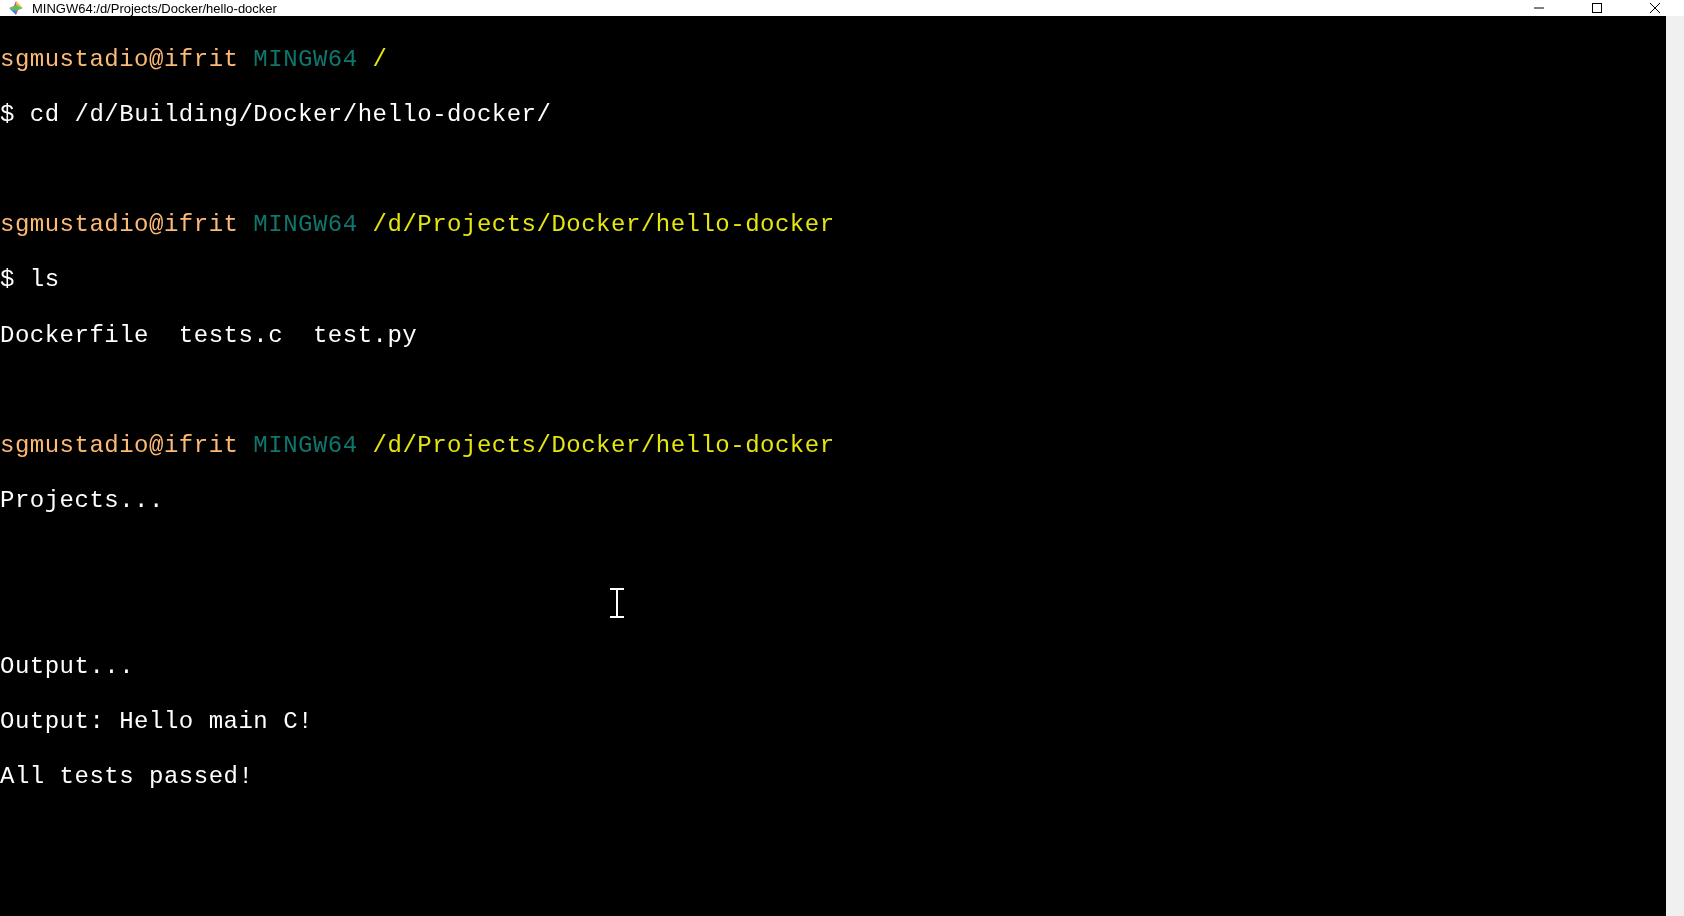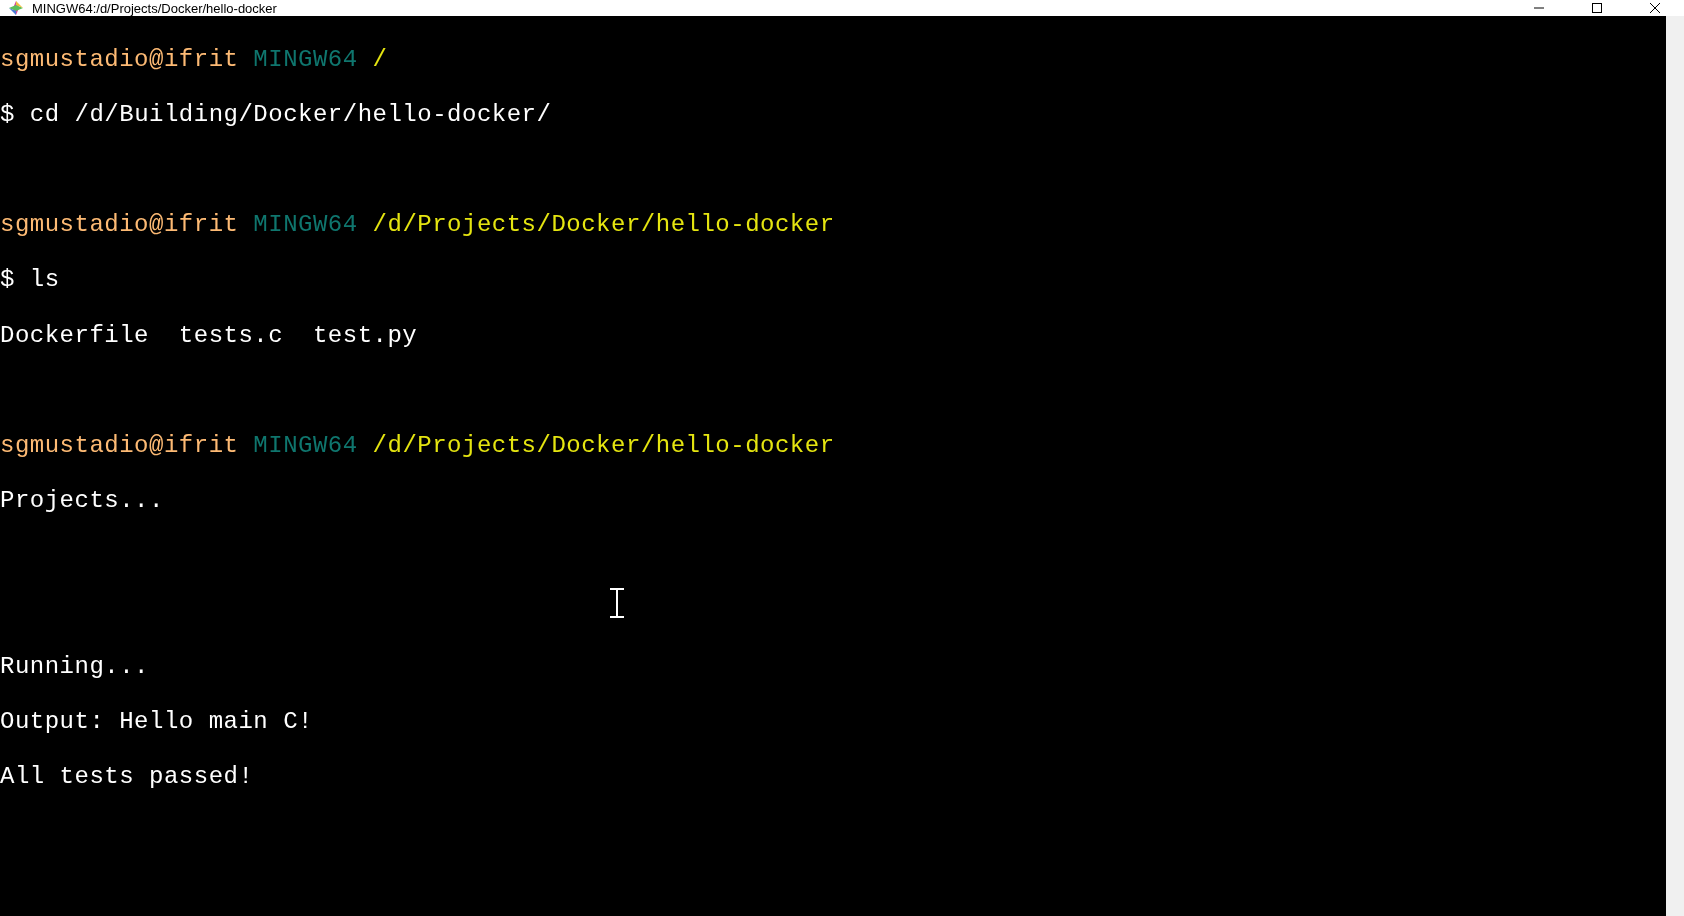--- a/index.html
+++ b/index.html
@@ -148,21 +148,21 @@
 <div><span>$</span> <span>cd /d/Building/Docker/hello-docker/</span></div>
 <div class="blank"></div>
 <div><span class="prompt-user">sgmustadio@ifrit</span> <span class="prompt-sys">MINGW64</span> <span class="prompt-path">/d/Projects/Docker/hello-docker</span></div>
 <div><span>$</span> <span>ls</span></div>
 <div>Dockerfile  tests.c  test.py</div>
 <div class="blank"></div>
 <div><span class="prompt-user">sgmustadio@ifrit</span> <span class="prompt-sys">MINGW64</span> <span class="prompt-path">/d/Projects/Docker/hello-docker</span></div>
 <div>Projects...</div>
 <div class="blank"></div>
 <div class="blank"></div>
-<div>Running...</div>
+<div>Output...</div>
 <div>Output: Hello main C!</div>
 <div>All tests passed!</div>
 <div class="blank"></div>
 
 
 
 
 
 
 

